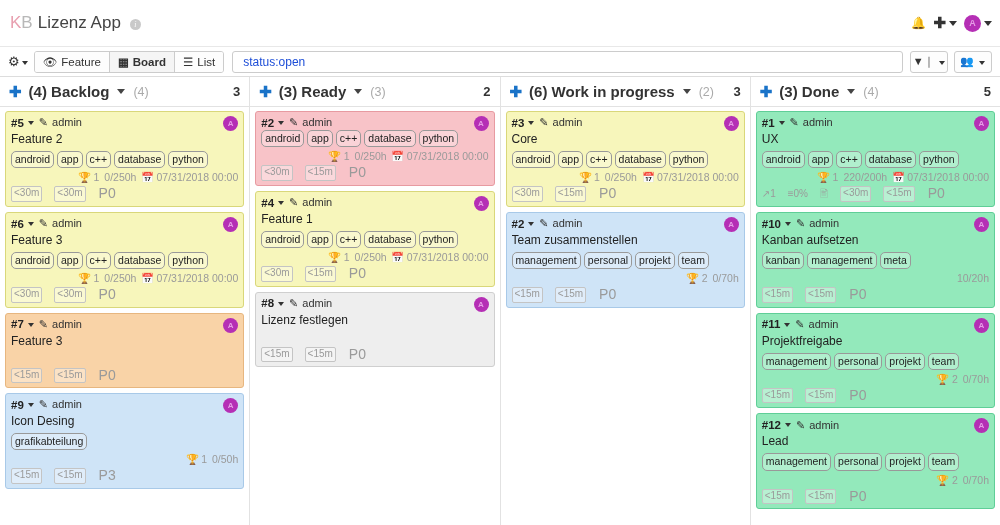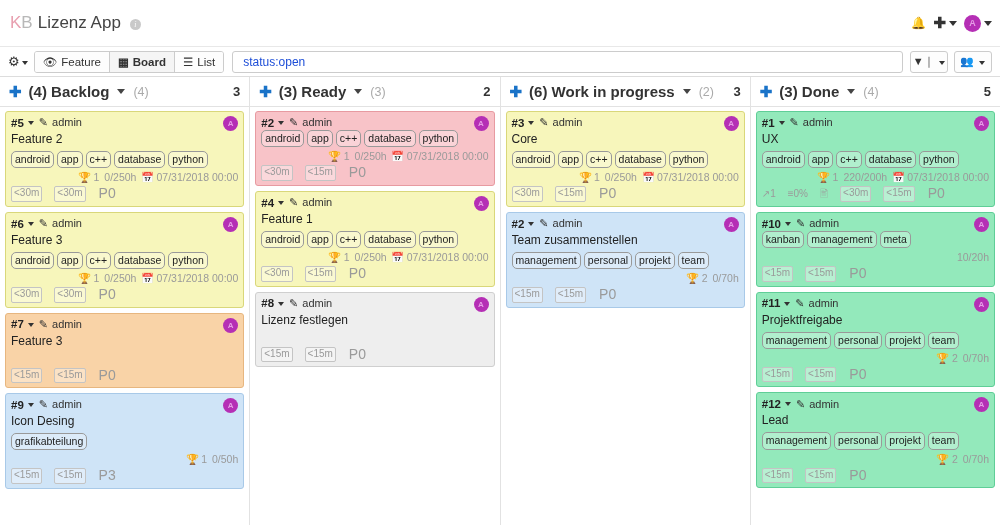--- a/index.html
+++ b/index.html
@@ -727,20 +727,21 @@
           </div>
         </div>
         <div class="card c-green">
           <div class="card-head">
             <span class="card-id">#10</span>
             <span class="card-caret"></span>
             <span class="edit-ico">✎</span>
             <span class="card-user">admin</span>
           </div>
           <div class="card-avatar">A</div>
+          <div class="card-title">Kanban aufsetzen</div>
           <div class="tags">
             <span class="tag">kanban</span>
             <span class="tag">management</span>
             <span class="tag">meta</span>
           </div>
           <div class="card-meta">
             <span class="mi">
               <span>10/20h</span>
             </span>
           </div>

